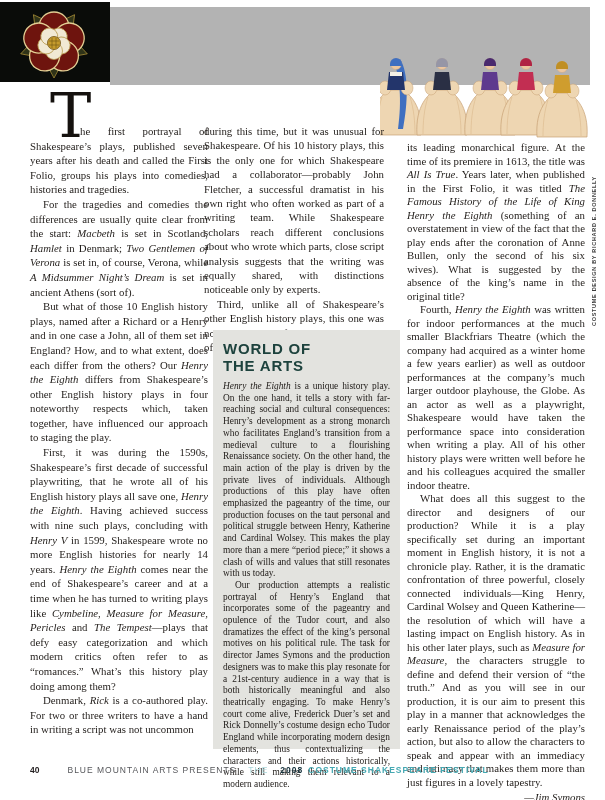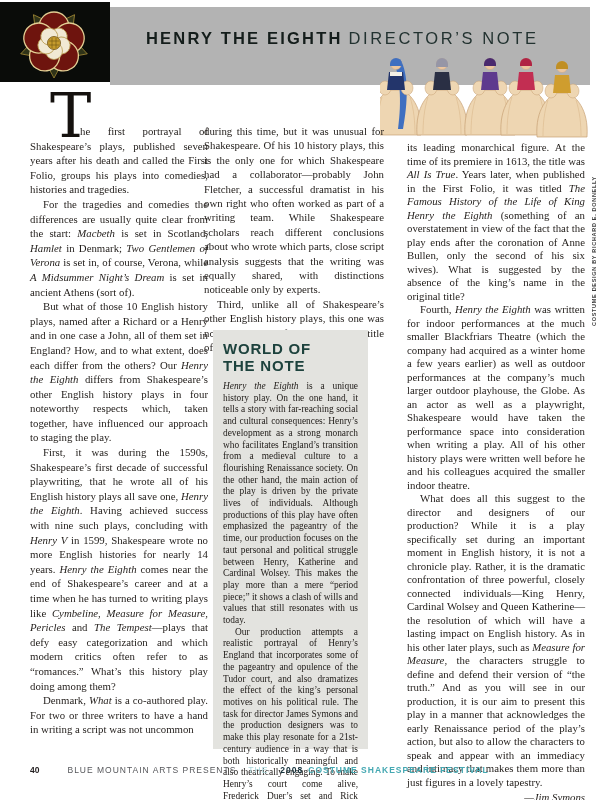--- a/index.html
+++ b/index.html
@@ -29,21 +29,21 @@
   .it{font-style:italic;}
   .col1{left:30px;top:124px;width:178px;line-height:14.6px;}
   .col2{left:204px;top:124px;width:180px;line-height:14.4px;}
   .col3{left:407px;top:141px;width:178px;line-height:13.5px;}
 
   .dropcap{float:left;width:50px;height:13px;position:relative;}
   .dropcap span{position:absolute;left:20px;bottom:-3px;font-size:62px;line-height:0.78;
     font-family:"DejaVu Serif", serif;color:#15110e;}
 
   
-  .sidebar-box{position:absolute;left:213px;top:330px;width:155px;height:419px;
+  .sidebar-box{position:absolute;left:213px;top:330px;width:187px;height:419px;
     background:#e3e3df;box-sizing:border-box;padding:11px 10px 10px 10px;}
   .sidebar-heading{font-family:"Liberation Sans",sans-serif;font-weight:800;
     font-size:15px;line-height:16.5px;letter-spacing:0.8px;color:#1d423d;margin:0 0 7px 0;}
   .sidebar-body{font-size:9.4px;line-height:11.7px;text-align:justify;color:#24201d;}
   .sidebar-body p{margin:0;}
   .sidebar-body p + p{text-indent:12px;}
 
   .signature{display:block;text-align:right;font-style:italic;margin-top:2px;}
 
   
@@ -87,23 +87,20 @@
         </g>
         <g>
           <circle r="6.5" fill="#c59b2d" stroke="#6e5214" stroke-width="0.8"></circle>
           <path d="M-5,-2 L5,-2 M-5,2 L5,2 M-2,-5 L-2,5 M2,-5 L2,5" stroke="#7a5c16" stroke-width="0.7" fill="none"></path>
         </g>
       </g>
     </svg>
   </div>
 
   <div class="header-bar"></div>
-  <div class="title-row">
-    <span class="title-main">HENRY THE EIGHTH</span><span class="title-sub">DIRECTOR’S NOTE</span>
-  </div>
 
   <svg class="figures" viewBox="0 0 212 100">
 
     <g>
       <path d="M-9,90 C-11,60 3,49 9,45 L23,45 C29,49 43,60 41,90 Z" fill="#eed6b2" stroke="#c7a074" stroke-width="0.7"></path>
       <path d="M2,52 C-2,64 -3,78 -3,89 M30,52 C34,64 35,78 35,89" stroke="#d6b285" stroke-width="0.5" fill="none"></path>
       <path d="M20,14 C29,28 28,58 23,84 L18,84 C22,56 20,30 13,15 Z" fill="#3f6fc0"></path>
       <ellipse cx="5" cy="43" rx="6" ry="7" fill="#eed6b2" stroke="#c7a074" stroke-width="0.5"></ellipse>
       <ellipse cx="27" cy="43" rx="6" ry="7" fill="#eed6b2" stroke="#c7a074" stroke-width="0.5"></ellipse>
       <path d="M9,27 L23,27 L25,45 L7,45 Z" fill="#23356b"></path>
@@ -155,31 +152,31 @@
 
   <div class="credit-vert">COSTUME DESIGN BY RICHARD E. DONNELLY</div>
 
   <div class="col col1">
       <p><span class="dropcap">
           <span>T</span>
         </span><span>he first portrayal of Shakespeare’s plays, published seven years after his death and called the First Folio, groups his plays into comedies, histories and tragedies.</span></p>
       <p><span>For the tragedies and comedies the differences are usually quite clear from the start: </span><span class="it">Macbeth</span><span> is set in Scotland, </span><span class="it">Hamlet</span><span> in Denmark; </span><span class="it">Two Gentlemen of Verona</span><span> is set in, of course, Verona, while </span><span class="it">A Midsummer Night’s Dream</span><span> is set in ancient Athens (sort of).</span></p>
       <p><span>But what of those 10 English history plays, named after a Richard or a Henry and in one case a John, all of them set in England? How, and to what extent, does each differ from the others? Our </span><span class="it">Henry the Eighth</span><span> differs from Shakespeare’s other English history plays in four noteworthy respects which, taken together, have influenced our approach to staging the play.</span></p>
       <p><span>First, it was during the 1590s, Shakespeare’s first decade of successful playwriting, that he wrote all of his English history plays all save one, </span><span class="it">Henry the Eighth</span><span>. Having achieved success with nine such plays, concluding with </span><span class="it">Henry V</span><span> in 1599, Shakespeare wrote no more English histories for nearly 14 years. </span><span class="it">Henry the Eighth</span><span> comes near the end of Shakespeare’s career and at a time when he has turned to writing plays like </span><span class="it">Cymbeline</span><span>, </span><span class="it">Measure for Measure</span><span>, </span><span class="it">Pericles</span><span> and </span><span class="it">The Tempest</span><span>—plays that defy easy categorization and which modern critics often refer to as “romances.” What’s this history play doing among them?</span></p>
-      <p><span>Denmark, </span><span class="it">What</span><span> is a co-authored play. For two or three writers to have a hand in writing a script was not uncommon</span></p>
+      <p><span>Denmark, </span><span class="it">Rick</span><span> is a co-authored play. For two or three writers to have a hand in writing a script was not uncommon</span></p>
     </div>
   <div class="col col2">
       <p><span>during this time, but it was unusual for Shakespeare. Of his 10 history plays, this is the only one for which Shakespeare had a collaborator—probably John Fletcher, a successful dramatist in his own right who often worked as part of a writing team. While Shakespeare scholars reach different conclusions about who wrote which parts, close script analysis suggests that the writing was equally shared, with distinctions noticeable only by experts.</span></p>
       <p><span>Third, unlike all of Shakespeare’s other English history plays, this one was not originally performed under the title of</span></p>
     </div>
 
   <div class="sidebar-box">
     <h2 class="sidebar-heading">
       <span>WORLD OF</span><br>
-      <span>THE NOTE</span>
+      <span>THE ARTS</span>
     </h2>
     <div class="sidebar-body">
         <p><span class="it">Henry the Eighth</span><span> is a unique history play. On the one hand, it tells a story with far-reaching social and cultural consequences: Henry’s development as a strong monarch who facilitates England’s transition from a medieval culture to a flourishing Renaissance society. On the other hand, the main action of the play is driven by the private lives of individuals. Although productions of this play have often emphasized the pageantry of the time, our production focuses on the taut personal and political struggle between Henry, Katherine and Cardinal Wolsey. This makes the play more than a mere “period piece;” it shows a clash of wills and values that still resonates with us today.</span></p>
         <p><span>Our production attempts a realistic portrayal of Henry’s England that incorporates some of the pageantry and opulence of the Tudor court, and also dramatizes the effect of the king’s personal motives on his political rule. The task for director James Symons and the production designers was to make this play resonate for a 21st-century audience in a way that is both historically meaningful and also theatrically engaging. To make Henry’s court come alive, Frederick Duer’s set and Rick Donnelly’s costume design echo Tudor England while incorporating modern design elements, thus contextualizing the characters and their actions historically, while still making them relevant to a modern audience.</span></p>
       </div>
   </div>
 
   <div class="col col3">
     <div>
         <p><span>its leading monarchical figure. At the time of its premiere in 1613, the title was </span><span class="it">All Is True</span><span>. Years later, when published in the First Folio, it was titled </span><span class="it">The Famous History of the Life of King Henry the Eighth</span><span> (something of an overstatement in view of the fact that the play ends after the coronation of Anne Bullen, only the second of his six wives). What is suggested by the absence of the king’s name in the original title?</span></p>

